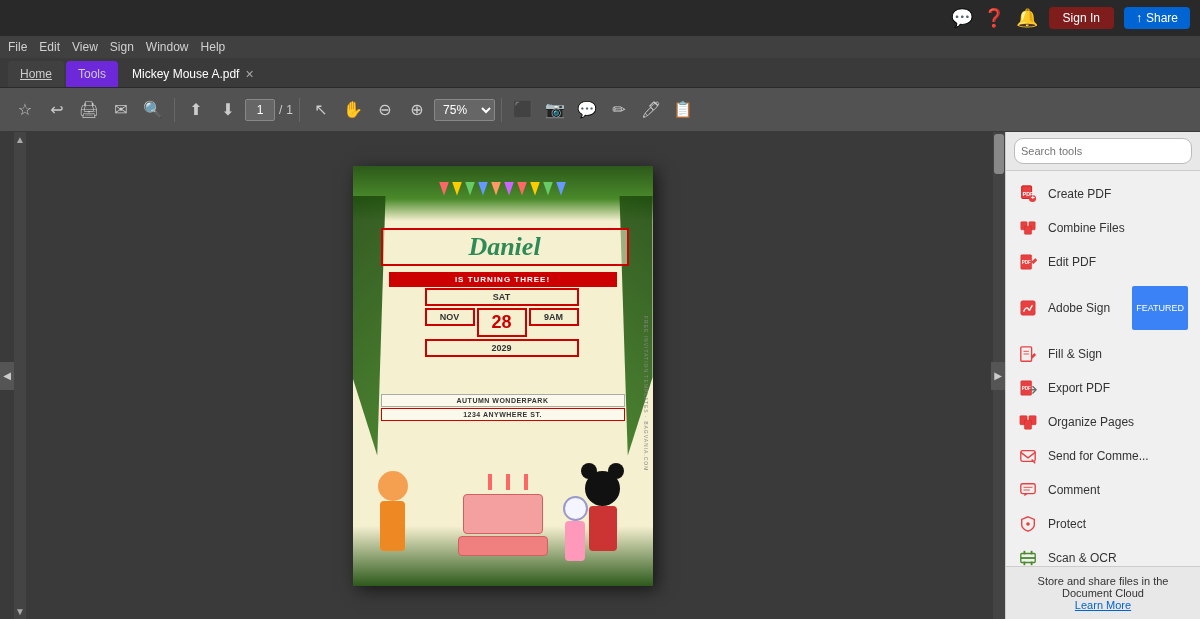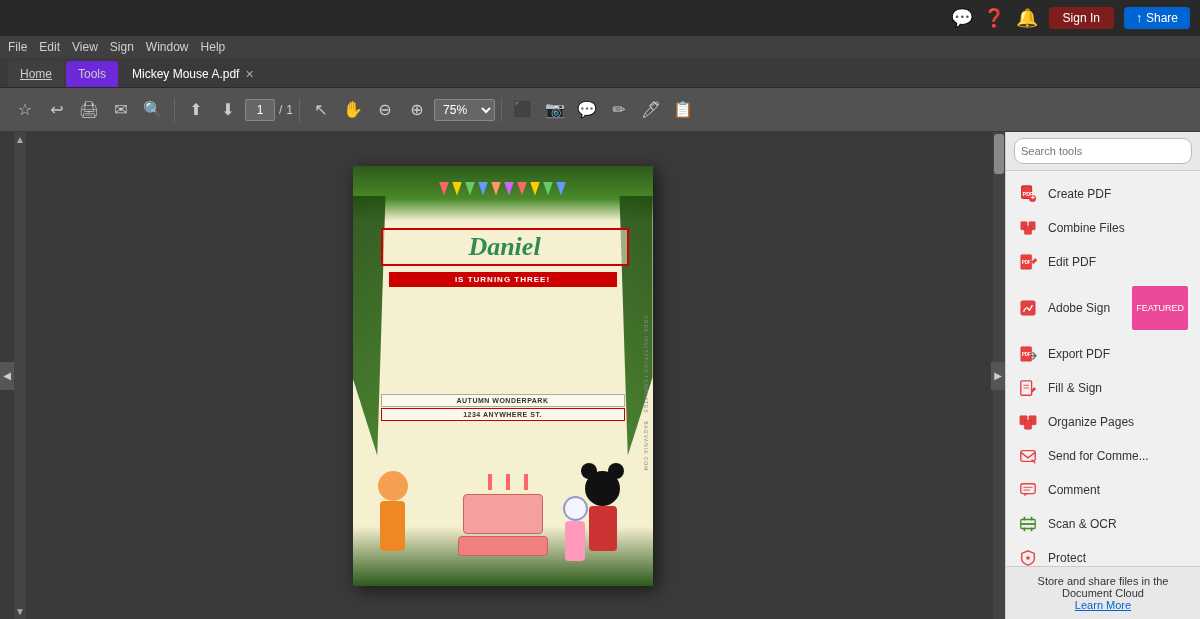--- a/index.html
+++ b/index.html
@@ -262,21 +262,21 @@
     .tool-icon {
       width: 20px;
       height: 20px;
       display: flex;
       align-items: center;
       justify-content: center;
       flex-shrink: 0;
     }
     .featured-badge {
       font-size: 9px;
-      background: #ec4899;
+      background: #3b82f6;
       color: #fff;
       padding: 17px 4px;
       border-radius: 2px;
       margin-left: auto;
     }
     .panel-footer {
       padding: 8px 10px;
       background: #e8e8e8;
       border-top: 1px solid #ccc;
       font-size: 11px;
@@ -413,20 +413,28 @@
       </div>
 
       <div style="position:absolute;top:62px;left:28px;right:24px;border:2px solid #cc0000;background:#f5f0d088;padding:2px 6px;text-align:center;">
         <div style="font-family:Georgia,serif;font-size:26px;color:#2e8b57;font-style:italic;font-weight:bold;">Daniel</div>
       </div>
 
       <div style="position:absolute;top:106px;left:36px;right:36px;background:#cc0000;padding:3px;text-align:center;">
         <div style="font-size:8px;font-weight:bold;color:#fff;letter-spacing:1px;">IS TURNING THREE!</div>
       </div>
 
+      <div style="position:absolute;top:122px;left:50%;transform:translateX(-50%);display:grid;grid-template-columns:50px 50px 50px;gap:2px;width:156px;">
+
+        <div style="grid-column:span 3;border:2px solid #cc0000;text-align:center;padding:2px;font-size:9px;font-weight:bold;color:#333;">SAT</div>
+        <div style="border:2px solid #cc0000;text-align:center;padding:2px;font-size:9px;font-weight:bold;color:#333;">NOV</div>
+        <div style="border:2px solid #cc0000;text-align:center;padding:2px 4px;font-size:18px;font-weight:bold;color:#cc0000;grid-row:span 2;">28</div>
+        <div style="border:2px solid #cc0000;text-align:center;padding:2px;font-size:9px;font-weight:bold;color:#333;">9AM</div>
+        <div style="grid-column:span 3;border:2px solid #cc0000;text-align:center;padding:2px;font-size:9px;font-weight:bold;color:#333;">2029</div>
+      </div>
 
       <div style="position:absolute;top:228px;left:28px;right:28px;">
         <div style="font-size:7px;font-weight:bold;color:#333;text-align:center;border:1px solid #aaa;padding:2px;background:rgba(255,255,255,0.6);letter-spacing:0.5px;">AUTUMN WONDERPARK</div>
         <div style="font-size:7px;font-weight:bold;color:#333;text-align:center;border:1px solid #cc0000;padding:2px;background:rgba(255,255,255,0.6);margin-top:1px;letter-spacing:0.5px;">1234 ANYWHERE ST.</div>
       </div>
 
       <div style="position:absolute;bottom:0;left:0;right:0;height:165px;">
 
         <div style="position:absolute;bottom:0;left:0;right:0;height:60px;background:linear-gradient(0deg,#2d5a1b 0%,transparent 100%);"></div>
 
@@ -512,44 +520,44 @@
             <path d="M5 14 C7 10, 9 8, 11 12 C12 14, 13 9, 15 7" stroke="white" stroke-width="1.5" fill="none"></path>
           </svg>
         </div>
         <span>Adobe Sign</span>
         <span class="featured-badge">FEATURED</span>
       </div>
 
       <div class="tool-item">
         <div class="tool-icon">
           <svg viewBox="0 0 20 20" class="icon-svg" fill="none">
+            <rect x="2" y="2" width="12" height="16" rx="1" fill="none" stroke="#e84040" stroke-width="1.5"></rect>
+            <line x1="5" y1="7" x2="11" y2="7" stroke="#e84040" stroke-width="1"></line>
+            <line x1="5" y1="10" x2="11" y2="10" stroke="#e84040" stroke-width="1"></line>
+            <path d="M13 13 L17 9 L19 11 L15 15 Z" fill="#e84040"></path>
+          </svg>
+        </div>
+        <span>Fill &amp; Sign</span>
+      </div>
+
+      <div class="tool-item">
+        <div class="tool-icon">
+          <svg viewBox="0 0 20 20" class="icon-svg" fill="none">
             <rect x="2" y="2" width="12" height="16" rx="1" fill="#e84040" stroke="#cc2020" stroke-width="0.5"></rect>
             <text x="3" y="12" font-size="5" fill="white" font-weight="bold">PDF</text>
             <path d="M15 8 L19 12 L15 16" stroke="#666" stroke-width="1.5" fill="none"></path>
             <line x1="19" y1="12" x2="13" y2="12" stroke="#666" stroke-width="1.5"></line>
           </svg>
         </div>
         <span>Export PDF</span>
       </div>
 
       <div class="tool-item">
         <div class="tool-icon">
           <svg viewBox="0 0 20 20" class="icon-svg" fill="none">
-            <rect x="2" y="2" width="12" height="16" rx="1" fill="none" stroke="#e84040" stroke-width="1.5"></rect>
-            <line x1="5" y1="7" x2="11" y2="7" stroke="#e84040" stroke-width="1"></line>
-            <line x1="5" y1="10" x2="11" y2="10" stroke="#e84040" stroke-width="1"></line>
-            <path d="M13 13 L17 9 L19 11 L15 15 Z" fill="#e84040"></path>
-          </svg>
-        </div>
-        <span>Fill &amp; Sign</span>
-      </div>
-
-      <div class="tool-item">
-        <div class="tool-icon">
-          <svg viewBox="0 0 20 20" class="icon-svg" fill="none">
             <rect x="1" y="3" width="8" height="10" rx="1" fill="#e84040" stroke="#cc2020" stroke-width="0.5"></rect>
             <rect x="11" y="3" width="8" height="10" rx="1" fill="#e84040" stroke="#cc2020" stroke-width="0.5"></rect>
             <rect x="6" y="8" width="8" height="10" rx="1" fill="#e84040" stroke="#cc2020" stroke-width="0.5"></rect>
           </svg>
         </div>
         <span>Organize Pages</span>
       </div>
 
       <div class="tool-item">
         <div class="tool-icon">
@@ -565,49 +573,49 @@
       <div class="tool-item">
         <div class="tool-icon">
           <svg viewBox="0 0 20 20" class="icon-svg" fill="none">
             <rect x="2" y="3" width="16" height="11" rx="2" fill="none" stroke="#e84040" stroke-width="1.5"></rect>
             <path d="M6 17 L10 14 L6 14 Z" fill="#e84040"></path>
             <line x1="5" y1="7" x2="15" y2="7" stroke="#e84040" stroke-width="1"></line>
             <line x1="5" y1="10" x2="12" y2="10" stroke="#e84040" stroke-width="1"></line>
           </svg>
         </div>
         <span>Comment</span>
+      </div>
+
+      <div class="tool-item">
+        <div class="tool-icon">
+          <svg viewBox="0 0 20 20" class="icon-svg" fill="none">
+            <path d="M10 2 L17 5 L17 11 C17 15 10 18 10 18 C10 18 3 15 3 11 L3 5 Z" fill="none" stroke="#e84040" stroke-width="1.5"></path>
+            <circle cx="10" cy="10" r="2" fill="#e84040"></circle>
+          </svg>
+        </div>
+        <span>Protect</span>
       </div>
 
       <div class="tool-item">
         <div class="tool-icon">
           <svg viewBox="0 0 20 20" class="icon-svg" fill="none">
             <rect x="2" y="5" width="16" height="10" rx="1" fill="none" stroke="#4a8a2a" stroke-width="1.5"></rect>
             <line x1="2" y1="10" x2="18" y2="10" stroke="#4a8a2a" stroke-width="2"></line>
             <rect x="5" y="2" width="2" height="4" fill="#4a8a2a"></rect>
             <rect x="13" y="2" width="2" height="4" fill="#4a8a2a"></rect>
             <rect x="5" y="14" width="2" height="4" fill="#4a8a2a"></rect>
             <rect x="13" y="14" width="2" height="4" fill="#4a8a2a"></rect>
           </svg>
         </div>
         <span>Scan &amp; OCR</span>
       </div>
 
       <div class="tool-item">
         <div class="tool-icon">
           <svg viewBox="0 0 20 20" class="icon-svg" fill="none">
-            <path d="M10 2 L17 5 L17 11 C17 15 10 18 10 18 C10 18 3 15 3 11 L3 5 Z" fill="none" stroke="#e84040" stroke-width="1.5"></path>
-            <circle cx="10" cy="10" r="2" fill="#e84040"></circle>
-          </svg>
-        </div>
-        <span>Protect</span>
-      </div>
-
-      <div class="tool-item">
-        <div class="tool-icon">
-          <svg viewBox="0 0 20 20" class="icon-svg" fill="none">
             <rect x="2" y="2" width="16" height="16" rx="1" fill="none" stroke="#e84040" stroke-width="1.5"></rect>
             <rect x="4" y="6" width="8" height="2" rx="0.5" fill="#e84040"></rect>
             <rect x="4" y="10" width="8" height="2" rx="0.5" fill="#e84040"></rect>
             <rect x="4" y="14" width="5" height="2" rx="0.5" fill="#e84040"></rect>
           </svg>
         </div>
         <span>Prepare Form</span>
       </div>
 
     </div>

